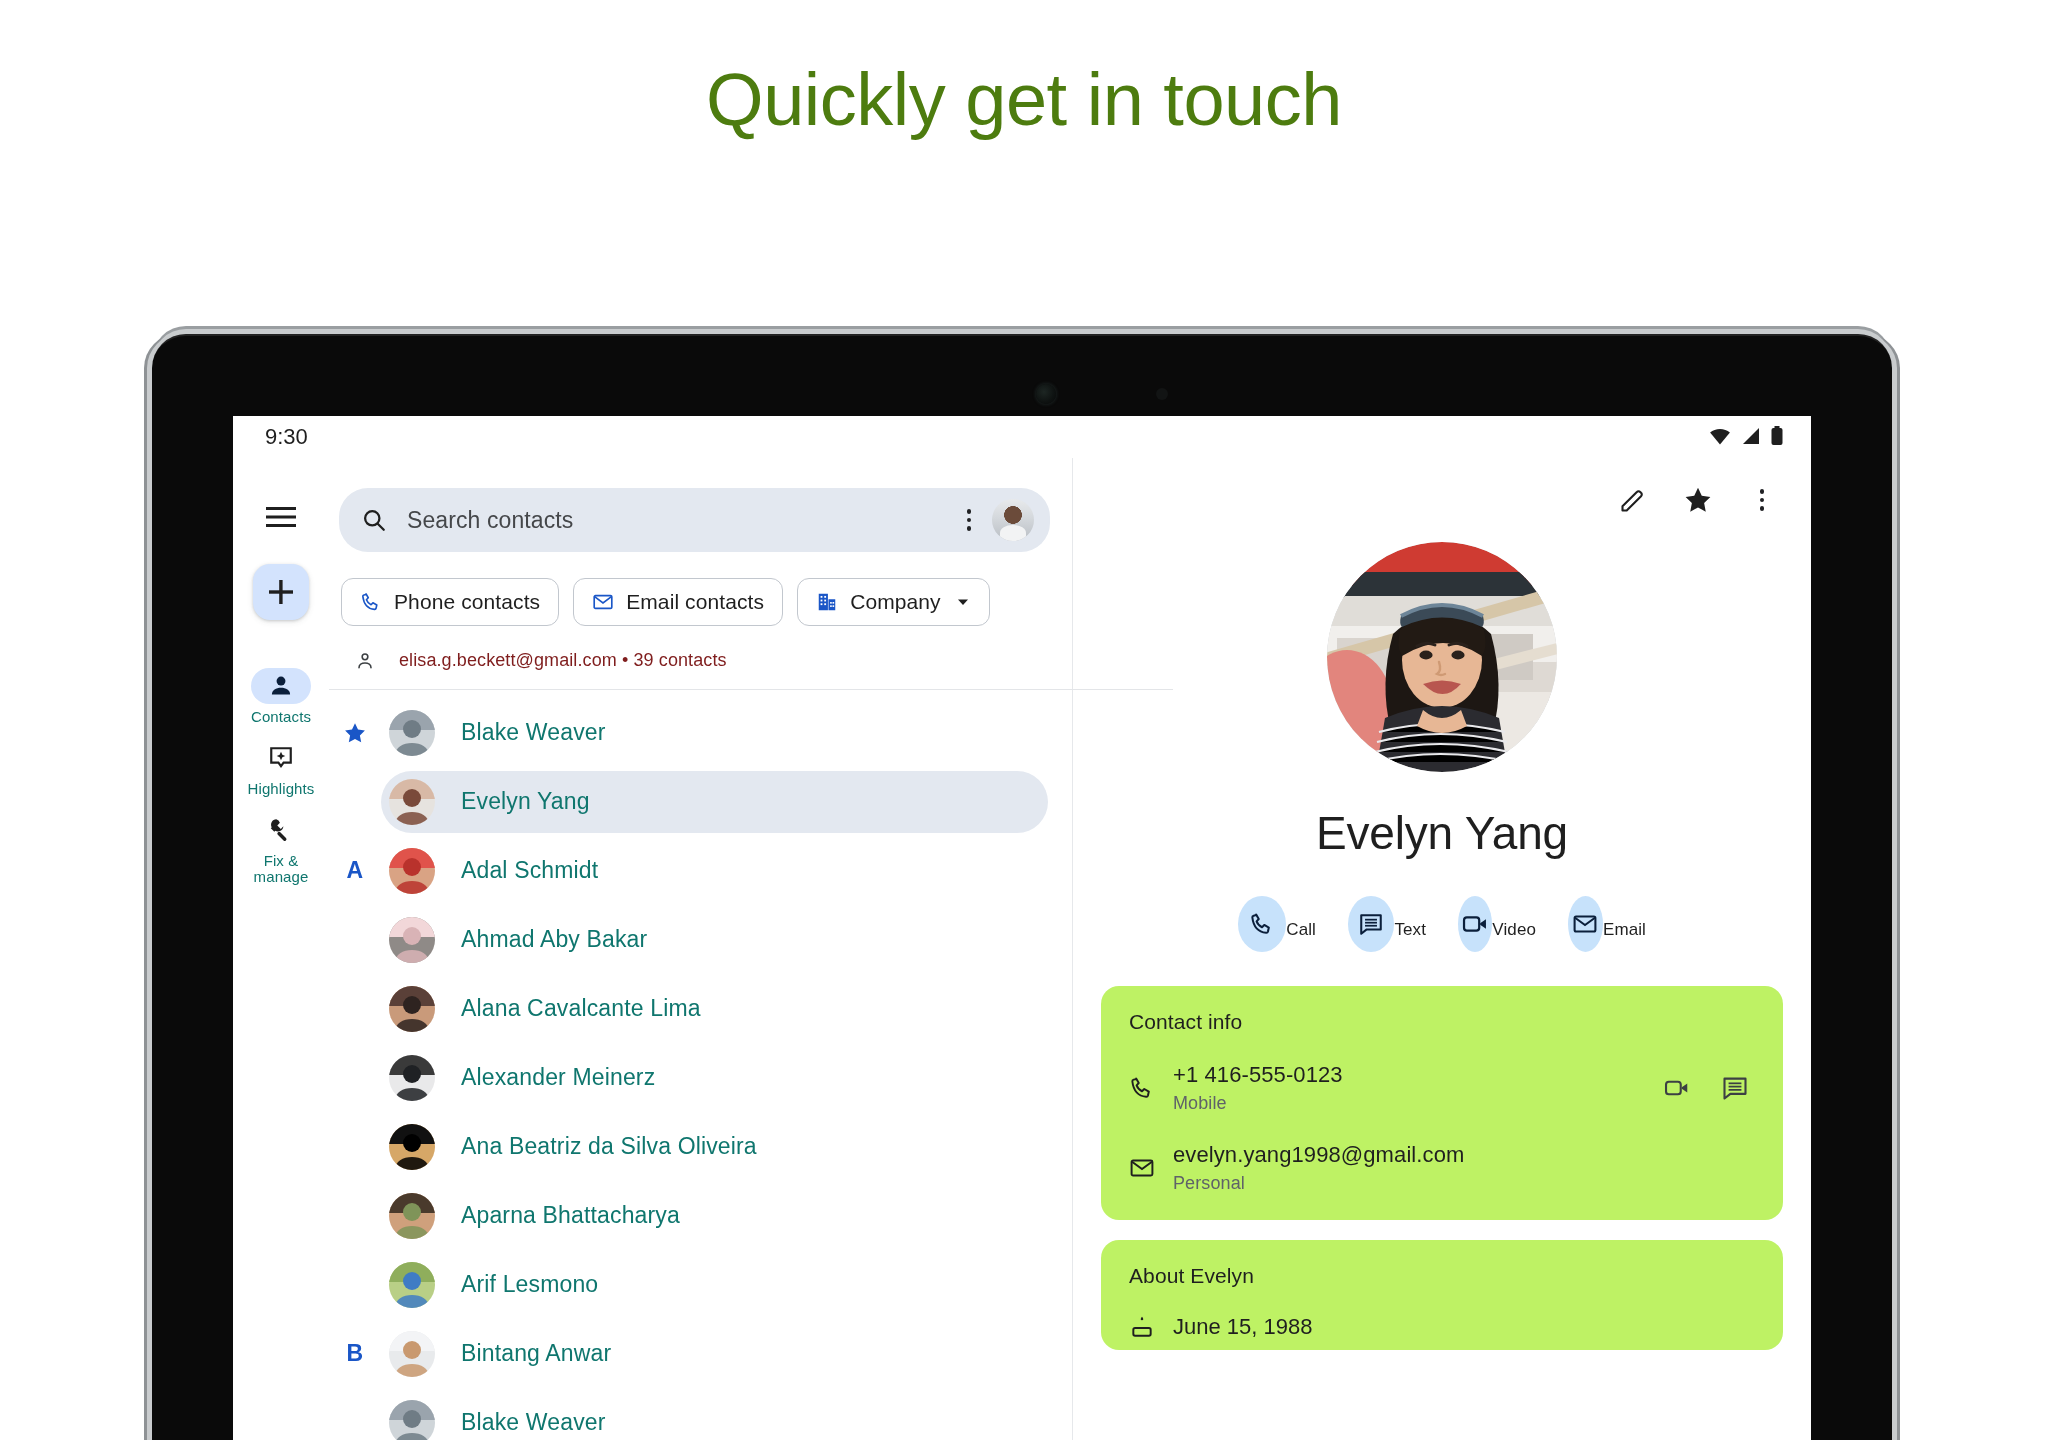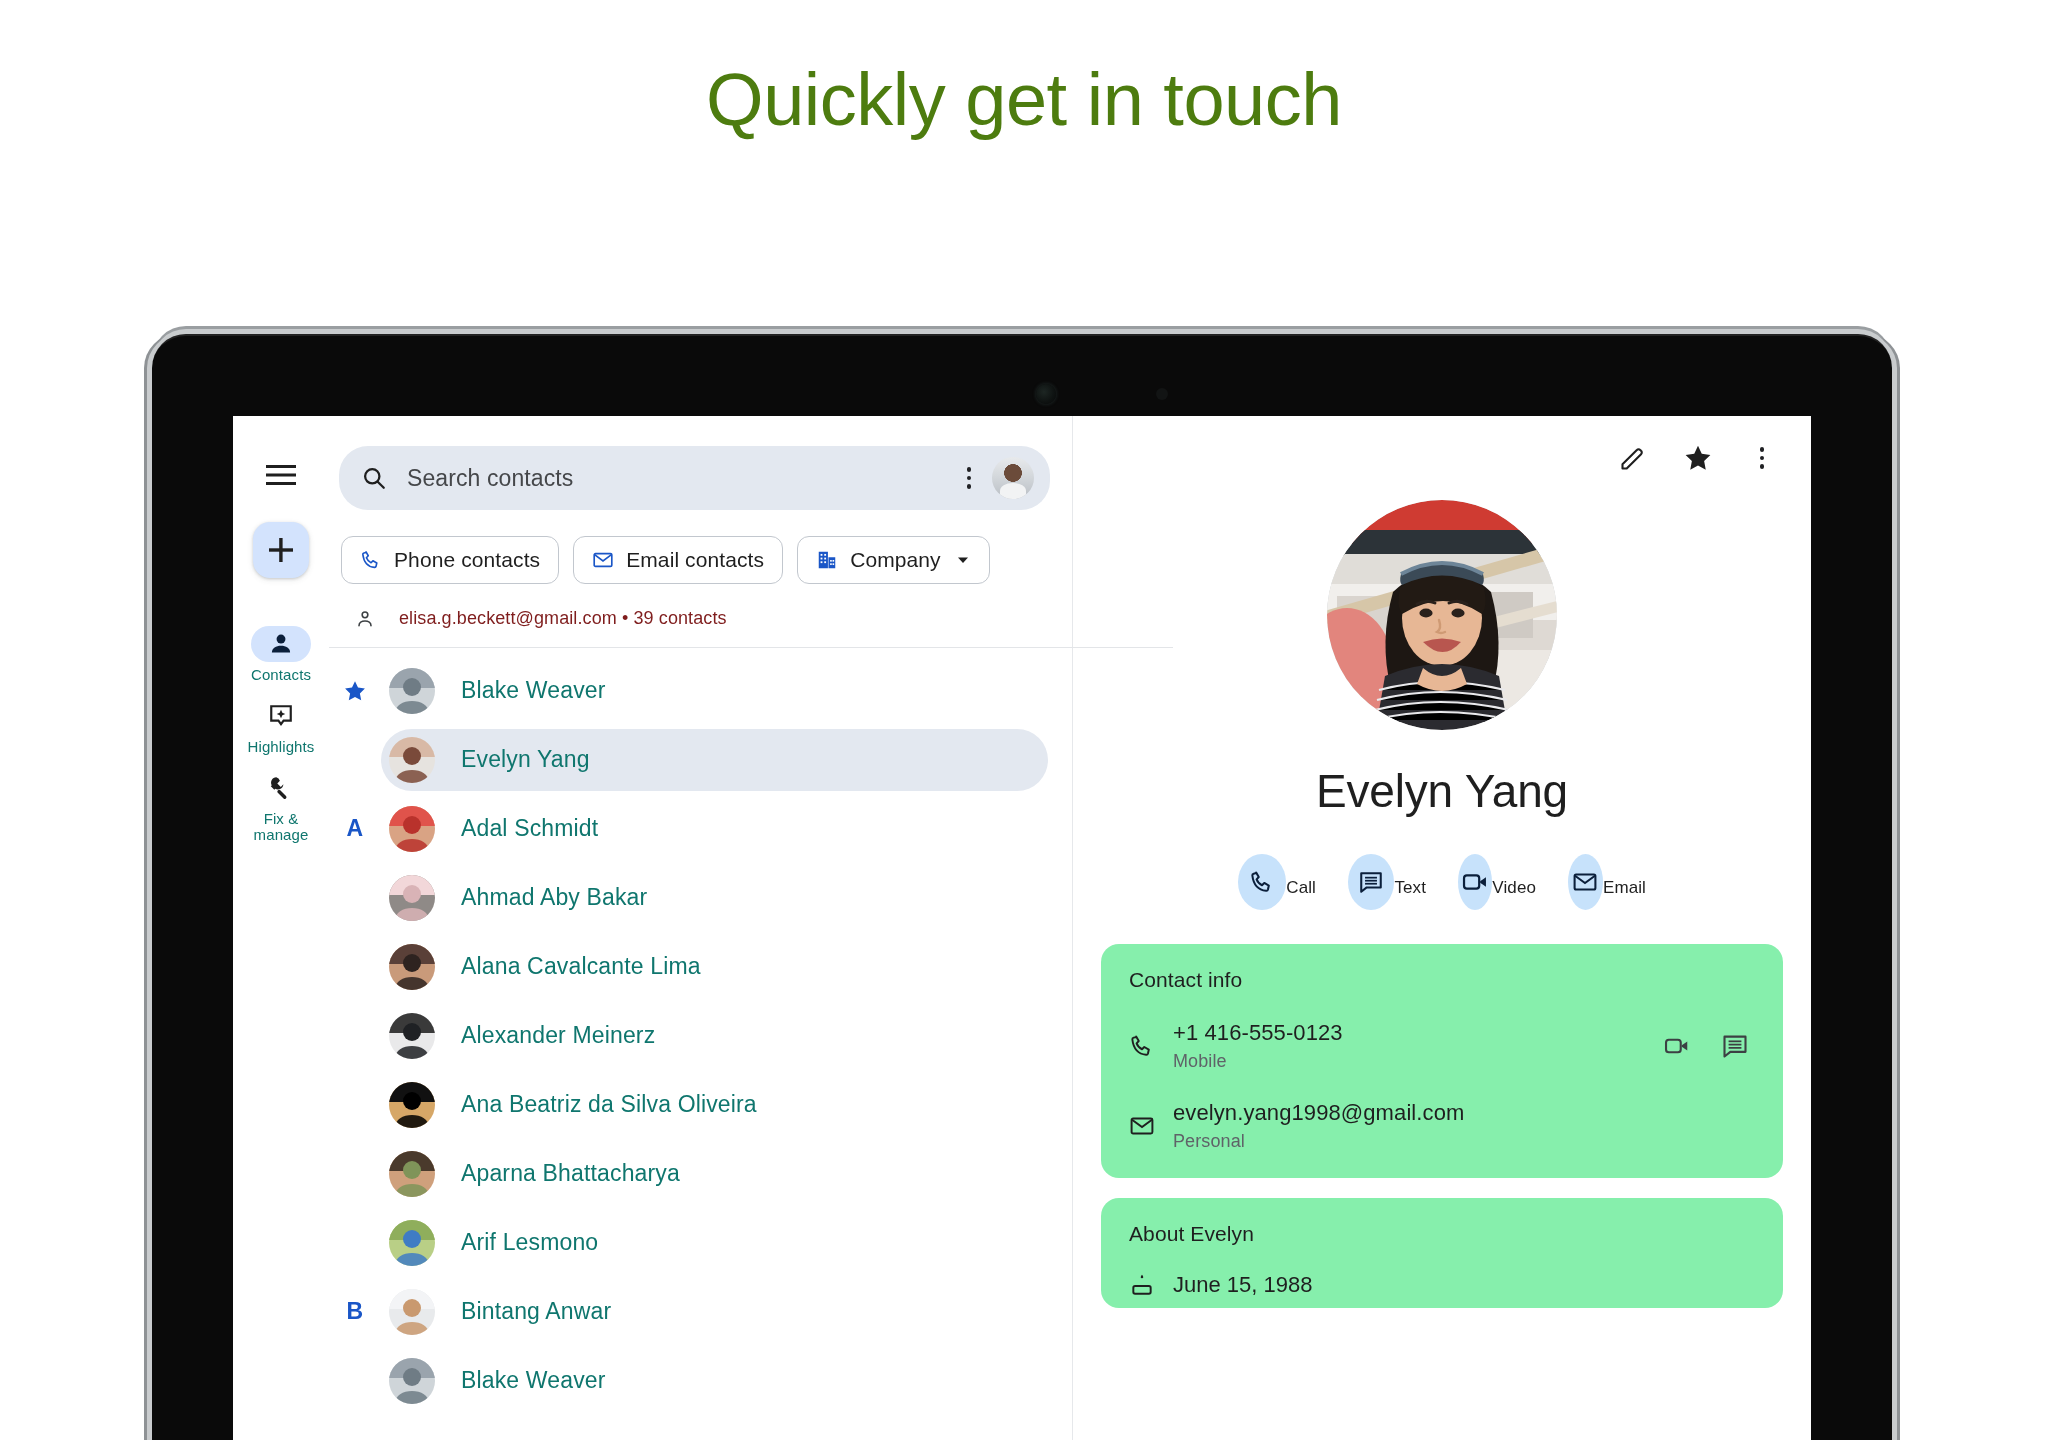--- a/index.html
+++ b/index.html
@@ -291,21 +291,21 @@
   .qa-circle {
     width: 56px; height: 56px; border-radius: 50%;
     background: #c7e2fb;
     display: flex; align-items: center; justify-content: center;
   }
   .qa-label {
     margin-top: 11px; font-size: 17px; color: #1f1f1f; letter-spacing: 0.1px;
   }
 
   .card {
-    background: #86efac;
+    background: #bef264;
     border-radius: 18px;
     margin-top: 34px;
     padding: 24px 28px 26px 28px;
   }
   .card-title { font-size: 21px; color: #1f1f1f; letter-spacing: 0.1px; }
   .info-row {
     display: flex; align-items: center;
     margin-top: 28px;
   }
   .info-icon { width: 44px; flex: 0 0 44px; display: flex; align-items: center; }
@@ -327,20 +327,41 @@
   <div class="headline-text">Quickly get in touch</div>
 </div>
 
 <div class="device">
   <div class="device-bezel-highlight"></div>
   <div class="cam"></div>
   <div class="cam2"></div>
 
   <div class="screen">
 
+    <div class="statusbar">
+      <div class="status-time">9:30</div>
+      <div class="status-right">
+        <span>
+          <svg width="22" height="18" viewBox="0 0 24 20">
+              <path d="M12 19.5 23 6.2C20 3.6 16.2 2.2 12 2.2S4 3.6 1 6.2L12 19.5z" fill="#1f1f1f"></path>
+            </svg>
+        </span>
+        <span>
+          <svg width="20" height="18" viewBox="0 0 20 18">
+              <path d="M18 1v16H2L18 1z" fill="#1f1f1f"></path>
+            </svg>
+        </span>
+        <span>
+          <svg width="12" height="20" viewBox="0 0 12 20">
+              <rect x="3.5" y="0" width="5" height="2.2" fill="#1f1f1f"></rect>
+              <rect x="0.5" y="2" width="11" height="17" rx="2" fill="#1f1f1f"></rect>
+            </svg>
+        </span>
+      </div>
+    </div>
 
     <div class="body-split">
 
       <div class="left-pane">
 
         <div class="rail">
           <div class="rail-hamburger">
             <svg width="30" height="22" viewBox="0 0 30 22">
               <rect x="0" y="1" width="30" height="3" fill="#1f1f1f"></rect>
               <rect x="0" y="9.5" width="30" height="3" fill="#1f1f1f"></rect>

